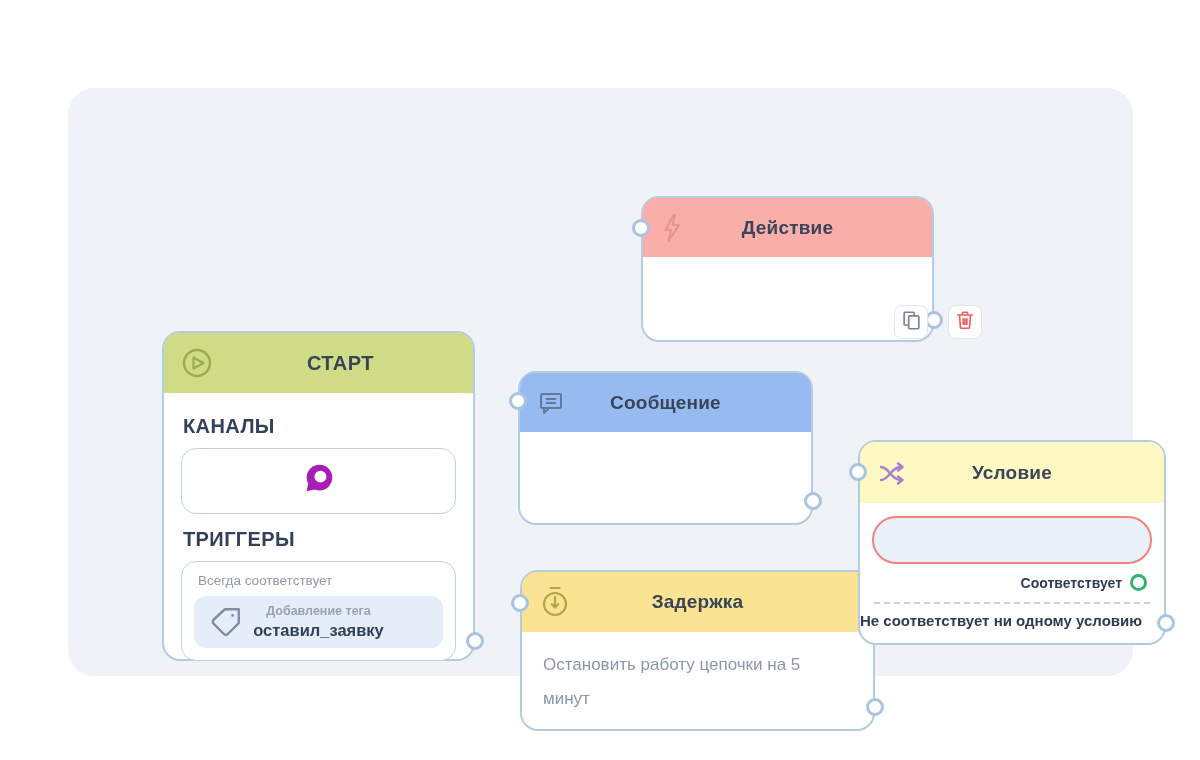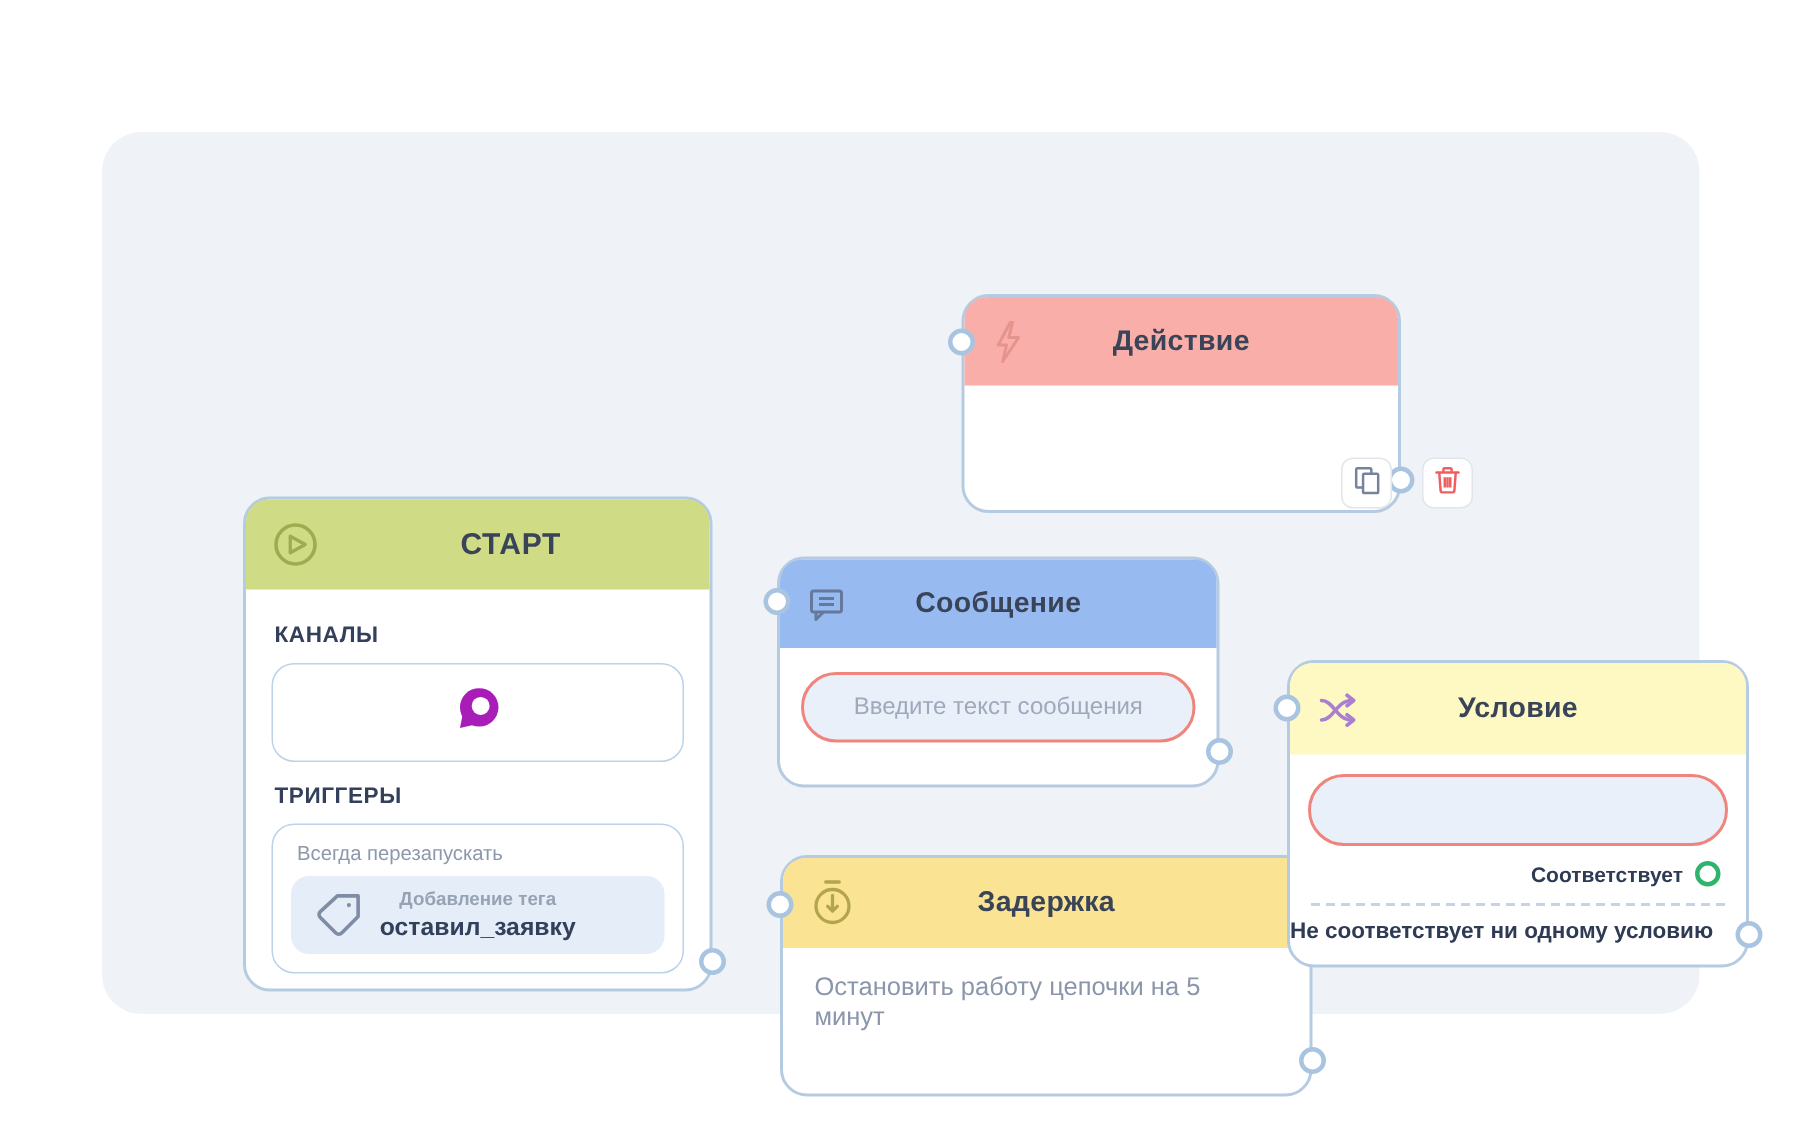--- a/index.html
+++ b/index.html
@@ -23,21 +23,21 @@
 
   
   .node-action { left:573px; top:108px; width:293px; height:146px; }
   .node-action .node-header { height:59px; background:#F9AEA9; }
 
   
   .node-start { left:94px; top:243px; width:313px; height:330px; }
   .node-start .node-header { height:60px; background:#CFDC85;padding-left:44px; }
   .node-start .node-title { font-size:20px; letter-spacing:.5px; }
   .start-body { padding:16px 17px 0 17px; }
-  .section-label { font-size:15px; font-weight:bold; color:#33405B; letter-spacing:.4px; margin:6px 0 10px 2px; }
+  .section-label { font-size:20px; font-weight:bold; color:#33405B; letter-spacing:.4px; margin:6px 0 10px 2px; }
   .channel-box { height:66px; background:#fff; border:1.5px solid #BBD2E9; border-radius:15px;
                  display:flex; align-items:center; justify-content:center; margin-bottom:14px; }
   .trigger-box { background:#fff; border:1.5px solid #BBD2E9; border-radius:15px; padding:9px 12px 12px 12px; }
   .restart-label { font-size:13.5px; color:#8D98AB; margin:2px 0 8px 4px; }
   .tag-row { background:#E5EDF8; border-radius:12px; padding:8px 10px; position:relative;
              display:flex; align-items:center; justify-content:center; min-height:52px; }
   .tag-row .ticon { position:absolute; left:14px; top:50%; transform:translateY(-50%); display:flex; }
   .tag-texts { text-align:center; }
   .tag-label { font-size:12.5px; font-weight:bold; color:#97A3B5; margin-bottom:3px; }
   .tag-value { font-size:16.5px; font-weight:bold; color:#33405B; }
@@ -47,21 +47,21 @@
   .node-message .node-header { height:59px; background:#97BAF1; }
   .msg-input { display:block; margin:16px auto 0 auto; width:263px; height:47px;
                background:#EAF0F9; border:2px solid #F0837B; border-radius:24px;
                text-align:center; font-size:16px; color:#3A4458; outline:none;
                font-family:"Liberation Sans", sans-serif; }
   .msg-input::placeholder { color:#9FA9BC; opacity:1; }
 
   
   .node-delay { left:452px; top:482px; width:355px; height:161px; }
   .node-delay .node-header { height:60px; background:#FAE493; }
-  .delay-body { padding:16px 30px 0 21px; font-size:17px; line-height:20px; color:#8C96AB; }
+  .delay-body { padding:16px 30px 0 21px; font-size:17px; line-height:34px; color:#8C96AB; }
 
   
   .node-condition { left:790px; top:352px; width:308px; height:205px; }
   .node-condition .node-header { height:61px; background:#fef9c3; }
   .cond-input { display:block; margin:13px auto 0 auto; width:280px; height:48px;
                 background:#EAF0F9; border:2px solid #F0837B; border-radius:24px; outline:none; }
   .cond-match { display:flex; align-items:center; justify-content:flex-end; gap:8px;
                 padding:10px 17px 0 0; }
   .match-label { font-size:14px; font-weight:bold; color:#2F3B55; }
   .cond-divider { border-top:2px dashed #C5D2E8; margin:11px 14px 0 14px; }
@@ -110,21 +110,21 @@
               <g fill="#A81CB8">
                 <path d="M7 31 L10 16 L20 28 Z"></path>
                 <circle cx="20.5" cy="16.5" r="13.5"></circle>
               </g>
               <circle cx="21.5" cy="15.5" r="6.3" fill="#ffffff"></circle>
             </svg>
           </span>
         </div>
         <div class="section-label">ТРИГГЕРЫ</div>
         <div class="trigger-box">
-          <div class="restart-label">Всегда перезапускать</div>
+          <div class="restart-label">Всегда соответствует</div>
           <div class="tag-row">
             <span class="ticon">
               <svg width="36" height="36" viewBox="0 0 24 24" fill="none" style="transform:scale(-1,1);">
                 <path d="M20.3 13.1 L13.4 20 a1.8 1.8 0 0 1-2.6 0 L3.5 12.7 V3.5 H12.7 L20.3 10.5 a1.8 1.8 0 0 1 0 2.6 Z" stroke="#7F8CA5" stroke-width="1.6" stroke-linejoin="round"></path>
                 <circle cx="7.6" cy="7.6" r="0.9" fill="#7F8CA5"></circle>
               </svg>
             </span>
             <span class="tag-texts">
               <div class="tag-label">Добавление тега</div>
               <div class="tag-value">оставил_заявку</div>
@@ -140,21 +140,20 @@
         <span class="hicon">
           <svg width="30" height="30" viewBox="0 0 30 30" fill="none">
             <rect x="5" y="6" width="20" height="14" rx="1.5" stroke="#66789B" stroke-width="2"></rect>
             <path d="M8 20 V25 L13 20" stroke="#66789B" stroke-width="2" stroke-linejoin="round"></path>
             <line x1="10" y1="11" x2="20" y2="11" stroke="#66789B" stroke-width="2"></line>
             <line x1="10" y1="15" x2="20" y2="15" stroke="#66789B" stroke-width="2"></line>
           </svg>
         </span>
         <span class="node-title">Сообщение</span>
       </div>
-      <input class="msg-input" type="text" placeholder="Введите текст сообщения" style="">
       <span class="dot" style="left:-11px; top:19px;"></span>
       <span class="dot" style="right:-11px; top:119px;"></span>
     </div>
 
     <div class="node node-delay">
       <div class="node-header">
         <span class="hicon">
           <svg width="34" height="36" viewBox="0 0 34 36" fill="none">
             <line x1="12.5" y1="4" x2="21.5" y2="4" stroke="#B3A44E" stroke-width="2.2" stroke-linecap="round"></line>
             <circle cx="17" cy="20" r="11" stroke="#B3A44E" stroke-width="2.2"></circle>

